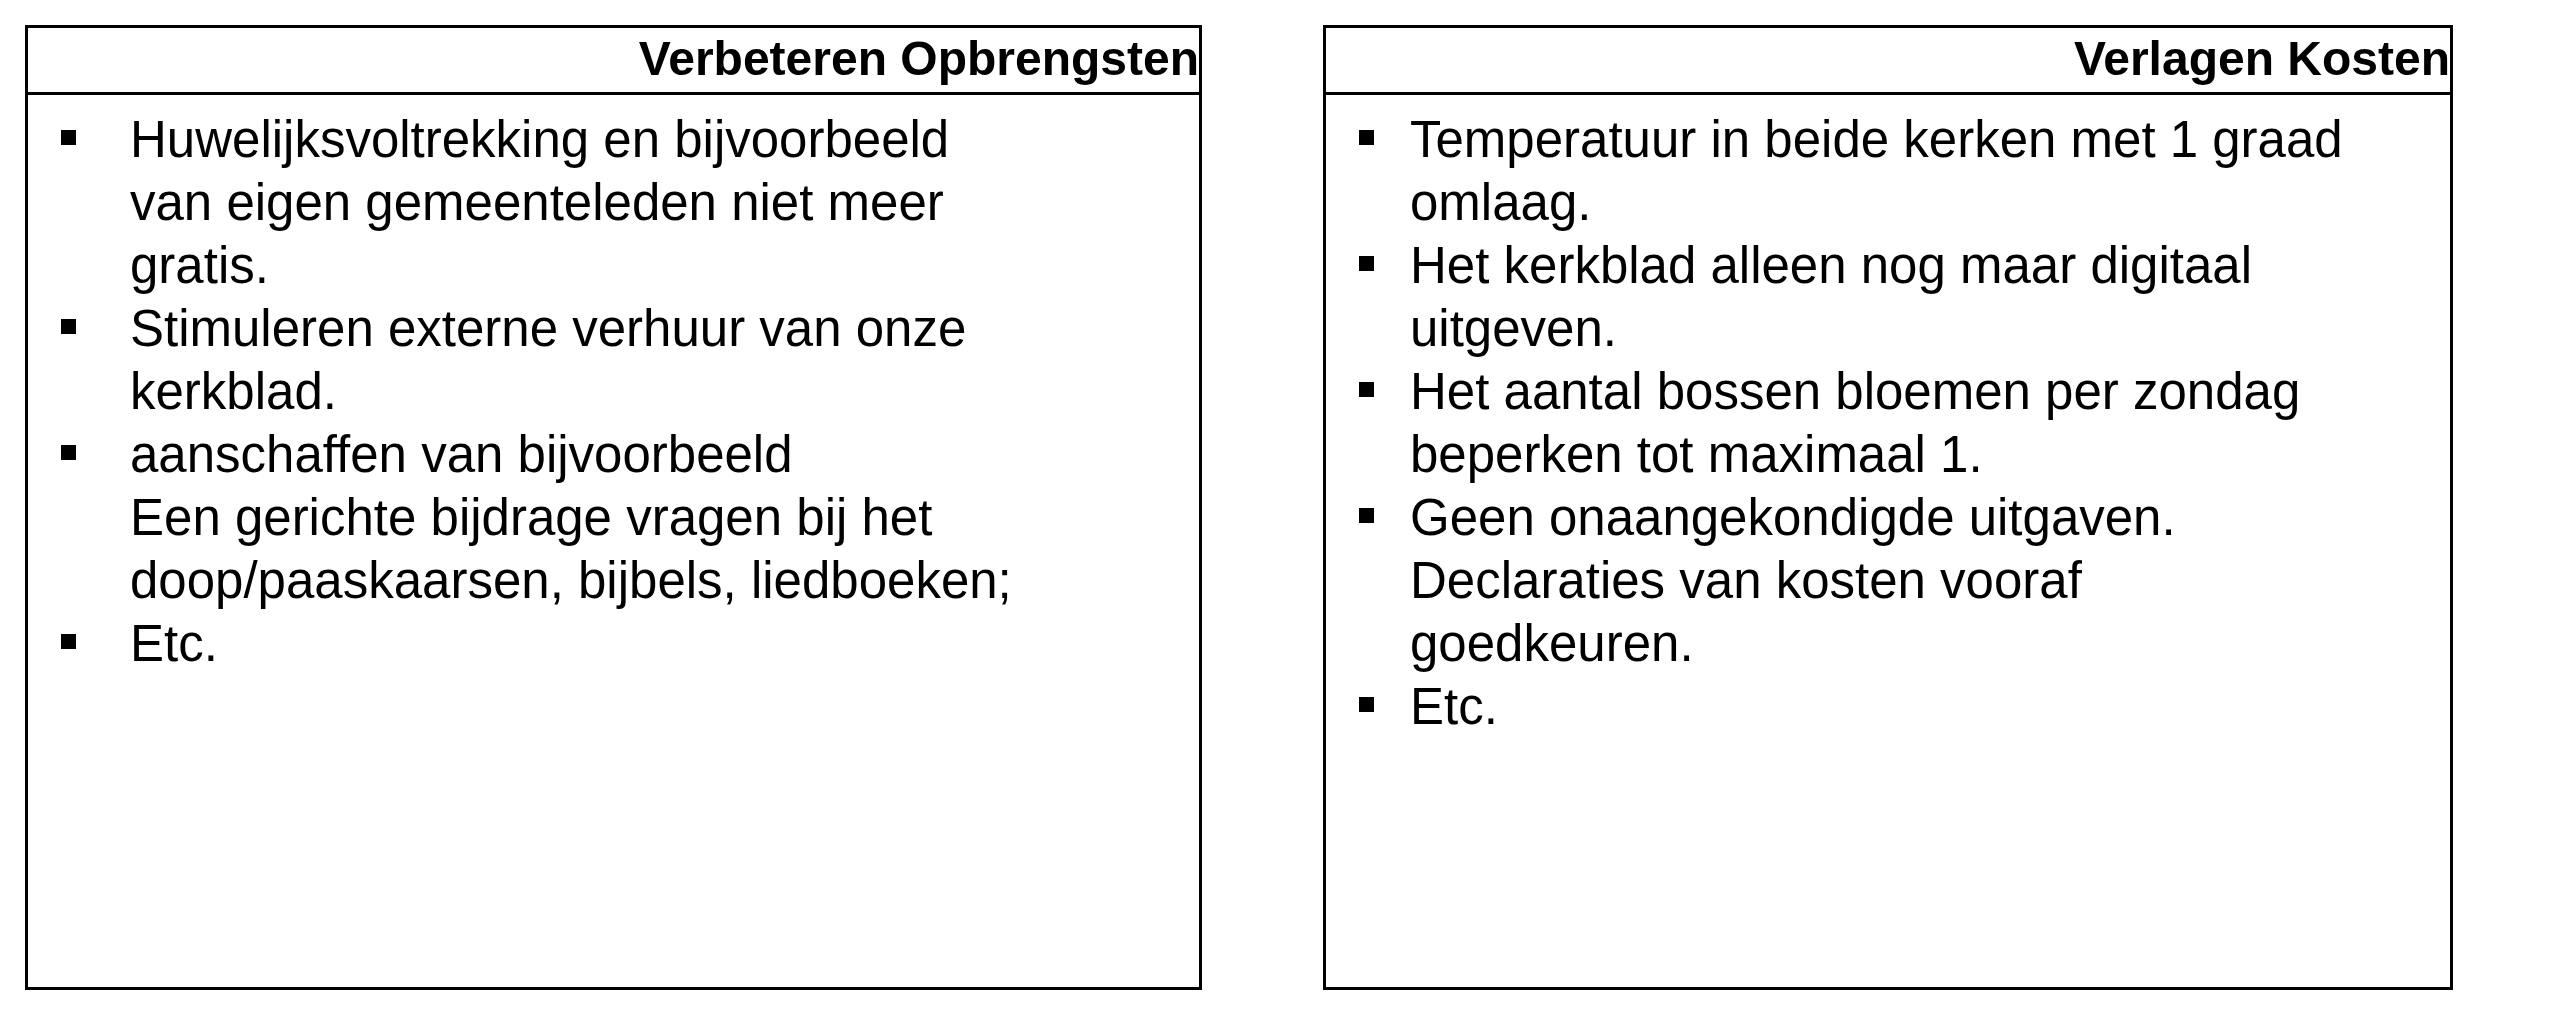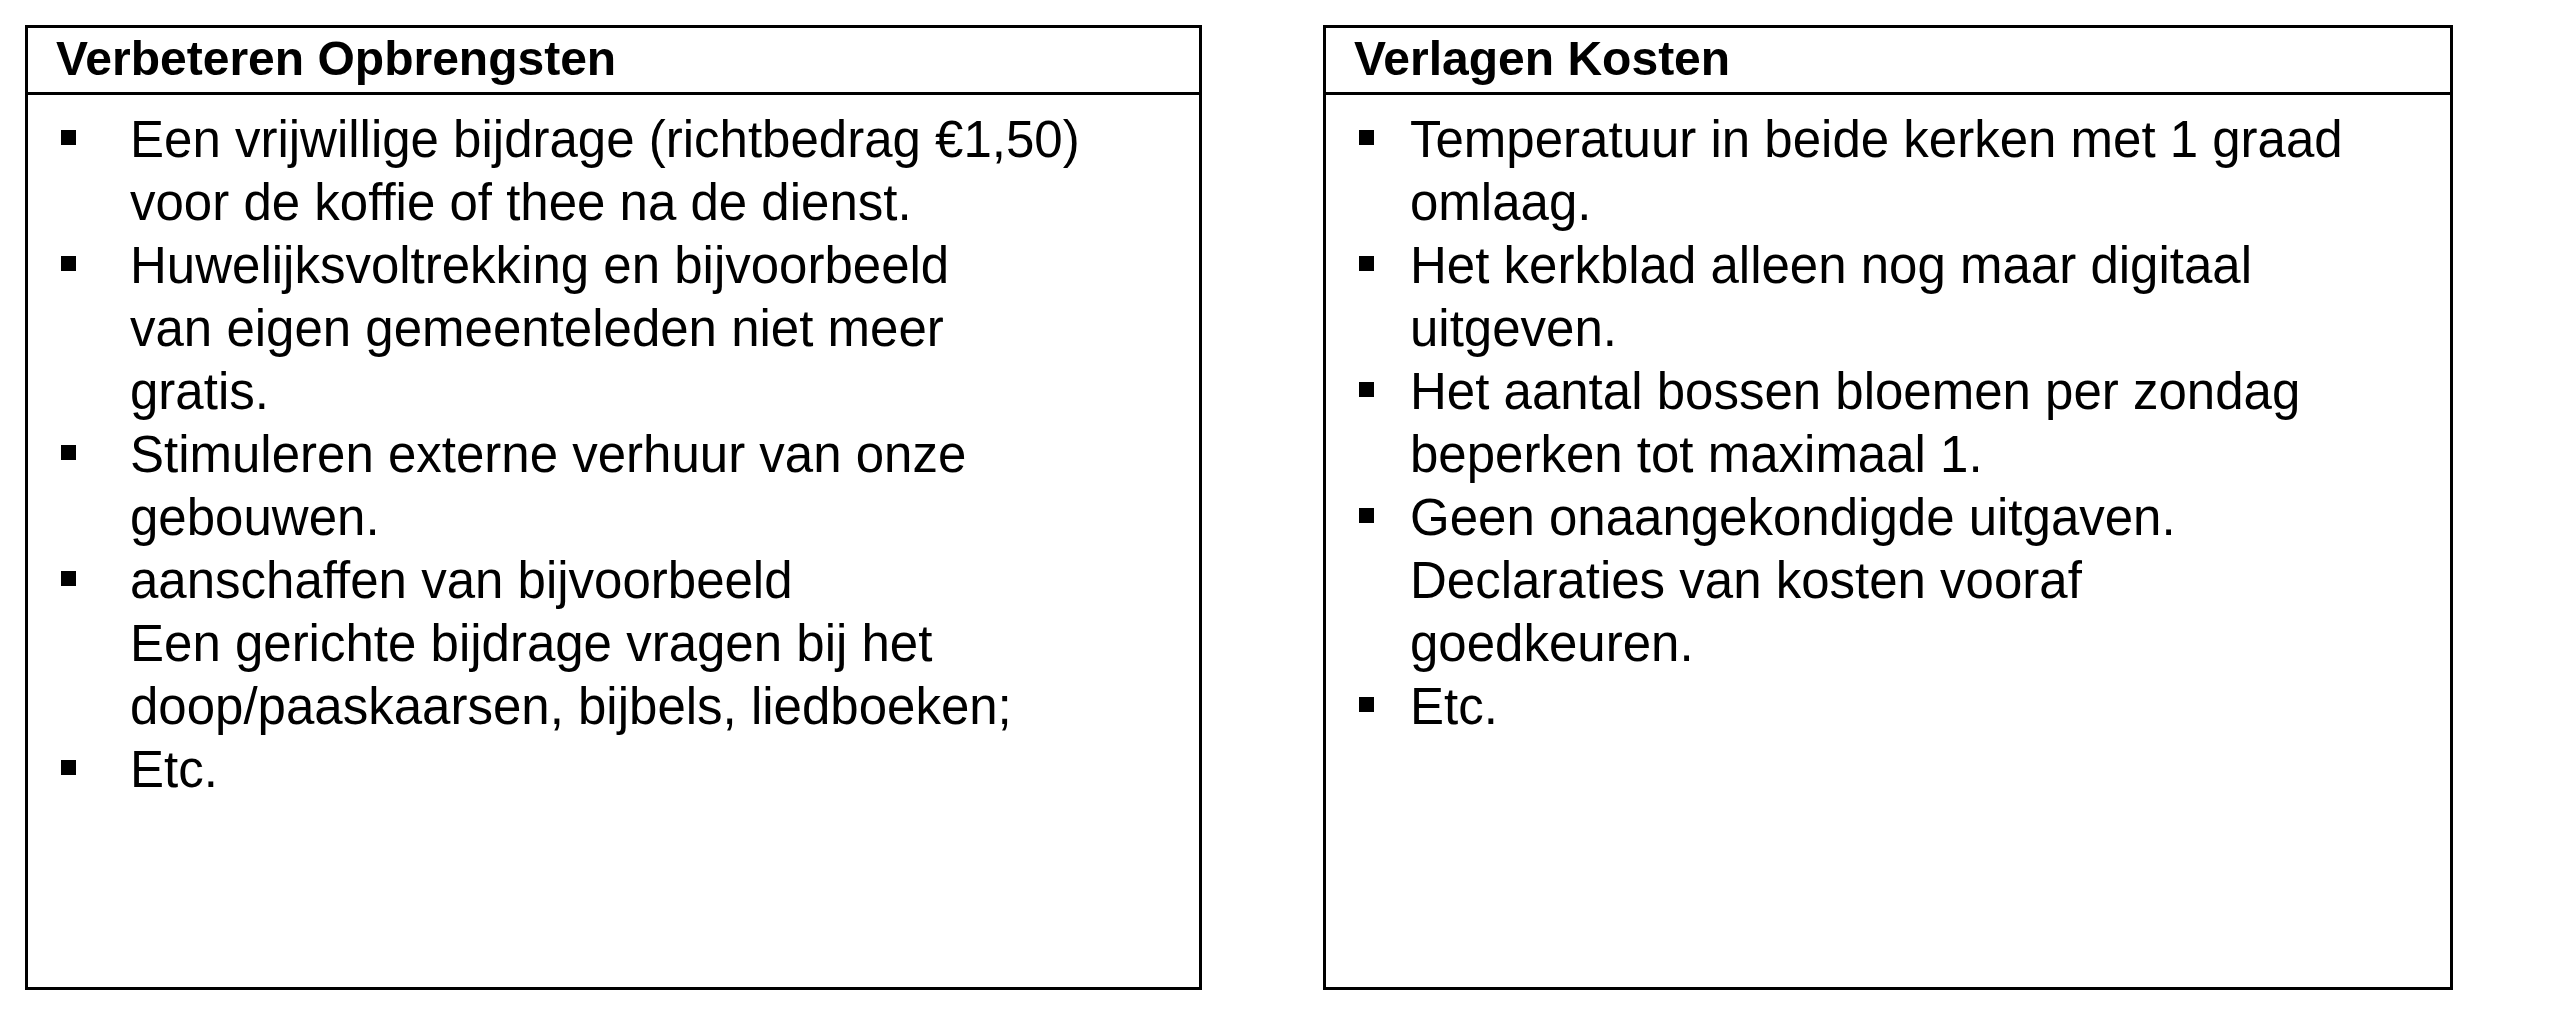--- a/index.html
+++ b/index.html
@@ -28,20 +28,21 @@
 
     .panel-header {
       height: 67px;
       border-bottom: 3px solid #000000;
       box-sizing: border-box;
       padding-left: 28px;
       font-weight: bold;
       font-size: 48px;
       line-height: 62px;
       white-space: nowrap;
+      text-align: right;
     }
 
     .panel-list {
       list-style: none;
       margin: 0;
       padding: 0;
       padding-top: 13px;
     }
     .panel-item {
       position: relative;
@@ -65,33 +66,28 @@
     }
   </style>
 </head>
 <body>
 
 <section class="panel left">
   <div class="panel-header">Verbeteren Opbrengsten</div>
   <ul class="panel-list">
     <li class="panel-item">
       <span class="bullet"></span>
-      <span class="line">Een vrijwillige bijdrage (richtbedrag €1,50)</span>
-      <span class="line"> voor de koffie of thee na de dienst.</span>
-    </li>
-    <li class="panel-item">
-      <span class="bullet"></span>
       <span class="line">Huwelijksvoltrekking en bijvoorbeeld</span>
       <span class="line">van eigen gemeenteleden niet meer</span>
       <span class="line">gratis.</span>
     </li>
     <li class="panel-item">
       <span class="bullet"></span>
       <span class="line">Stimuleren externe verhuur van onze</span>
-      <span class="line">gebouwen.</span>
+      <span class="line">kerkblad.</span>
     </li>
     <li class="panel-item">
       <span class="bullet"></span>
       <span class="line">aanschaffen van bijvoorbeeld</span>
       <span class="line">Een gerichte bijdrage vragen bij het</span>
       <span class="line">doop/paaskaarsen, bijbels, liedboeken;</span>
     </li>
     <li class="panel-item">
       <span class="bullet"></span>
       <span class="line">Etc.</span>

